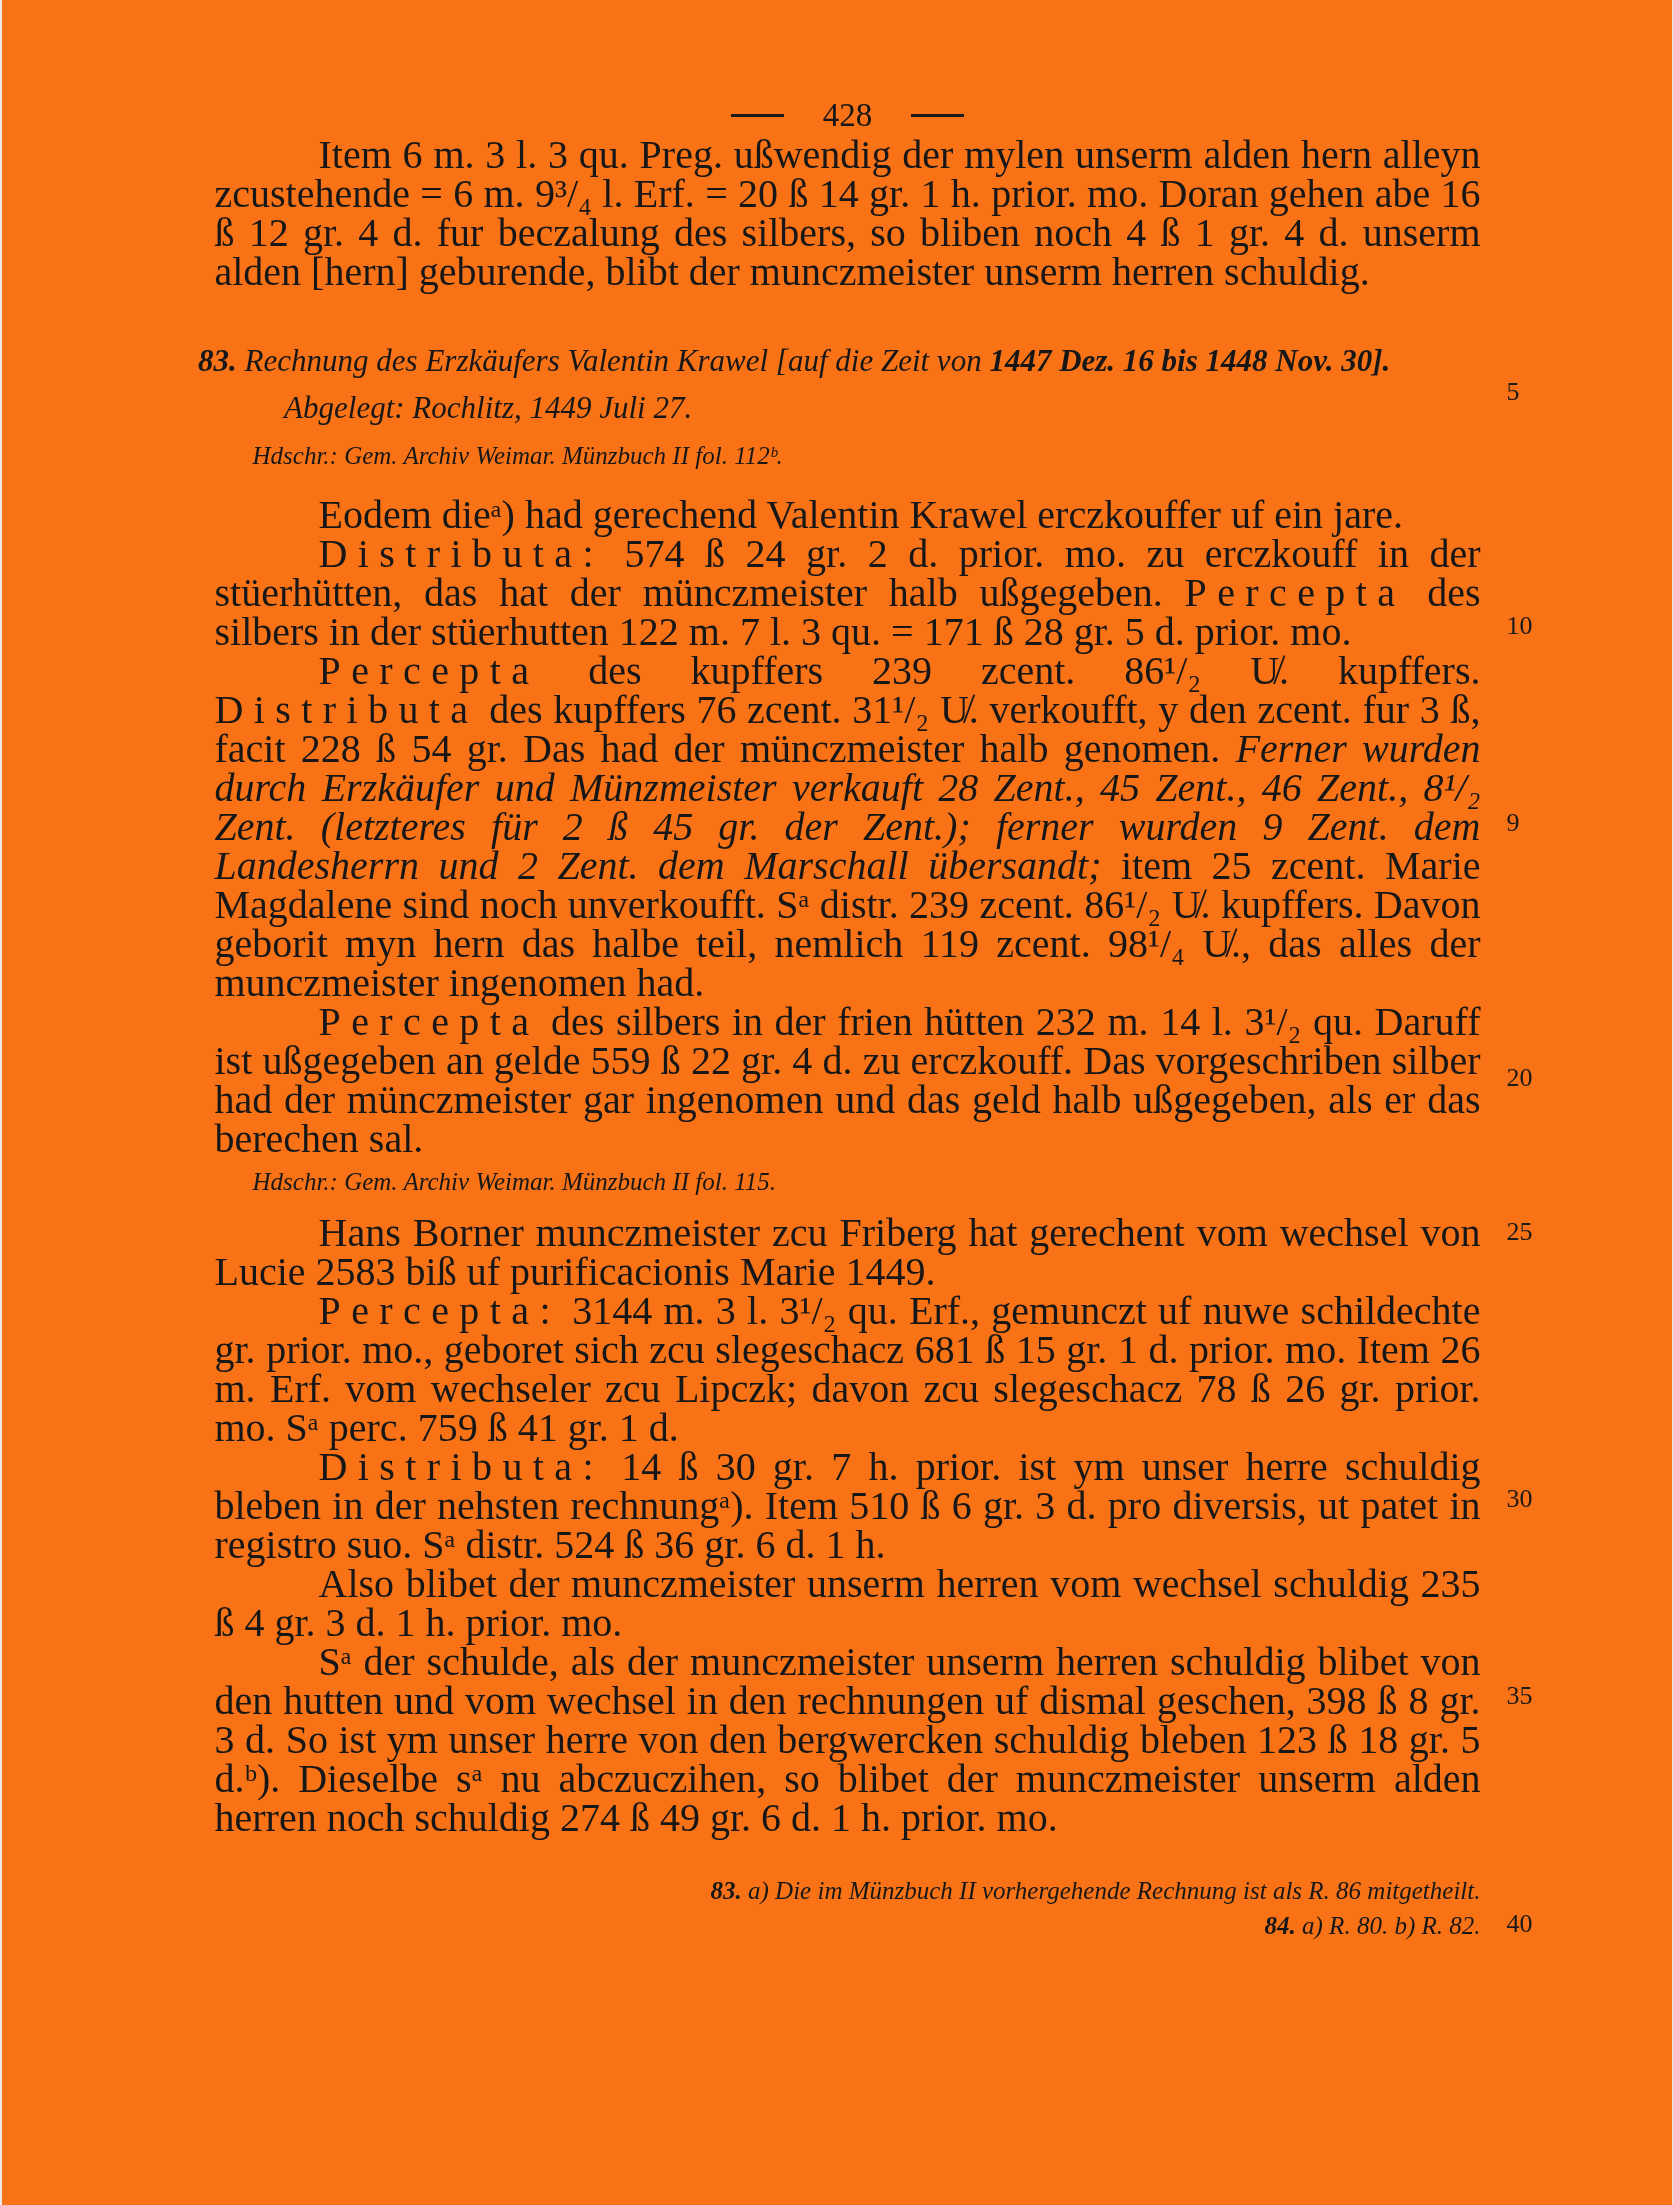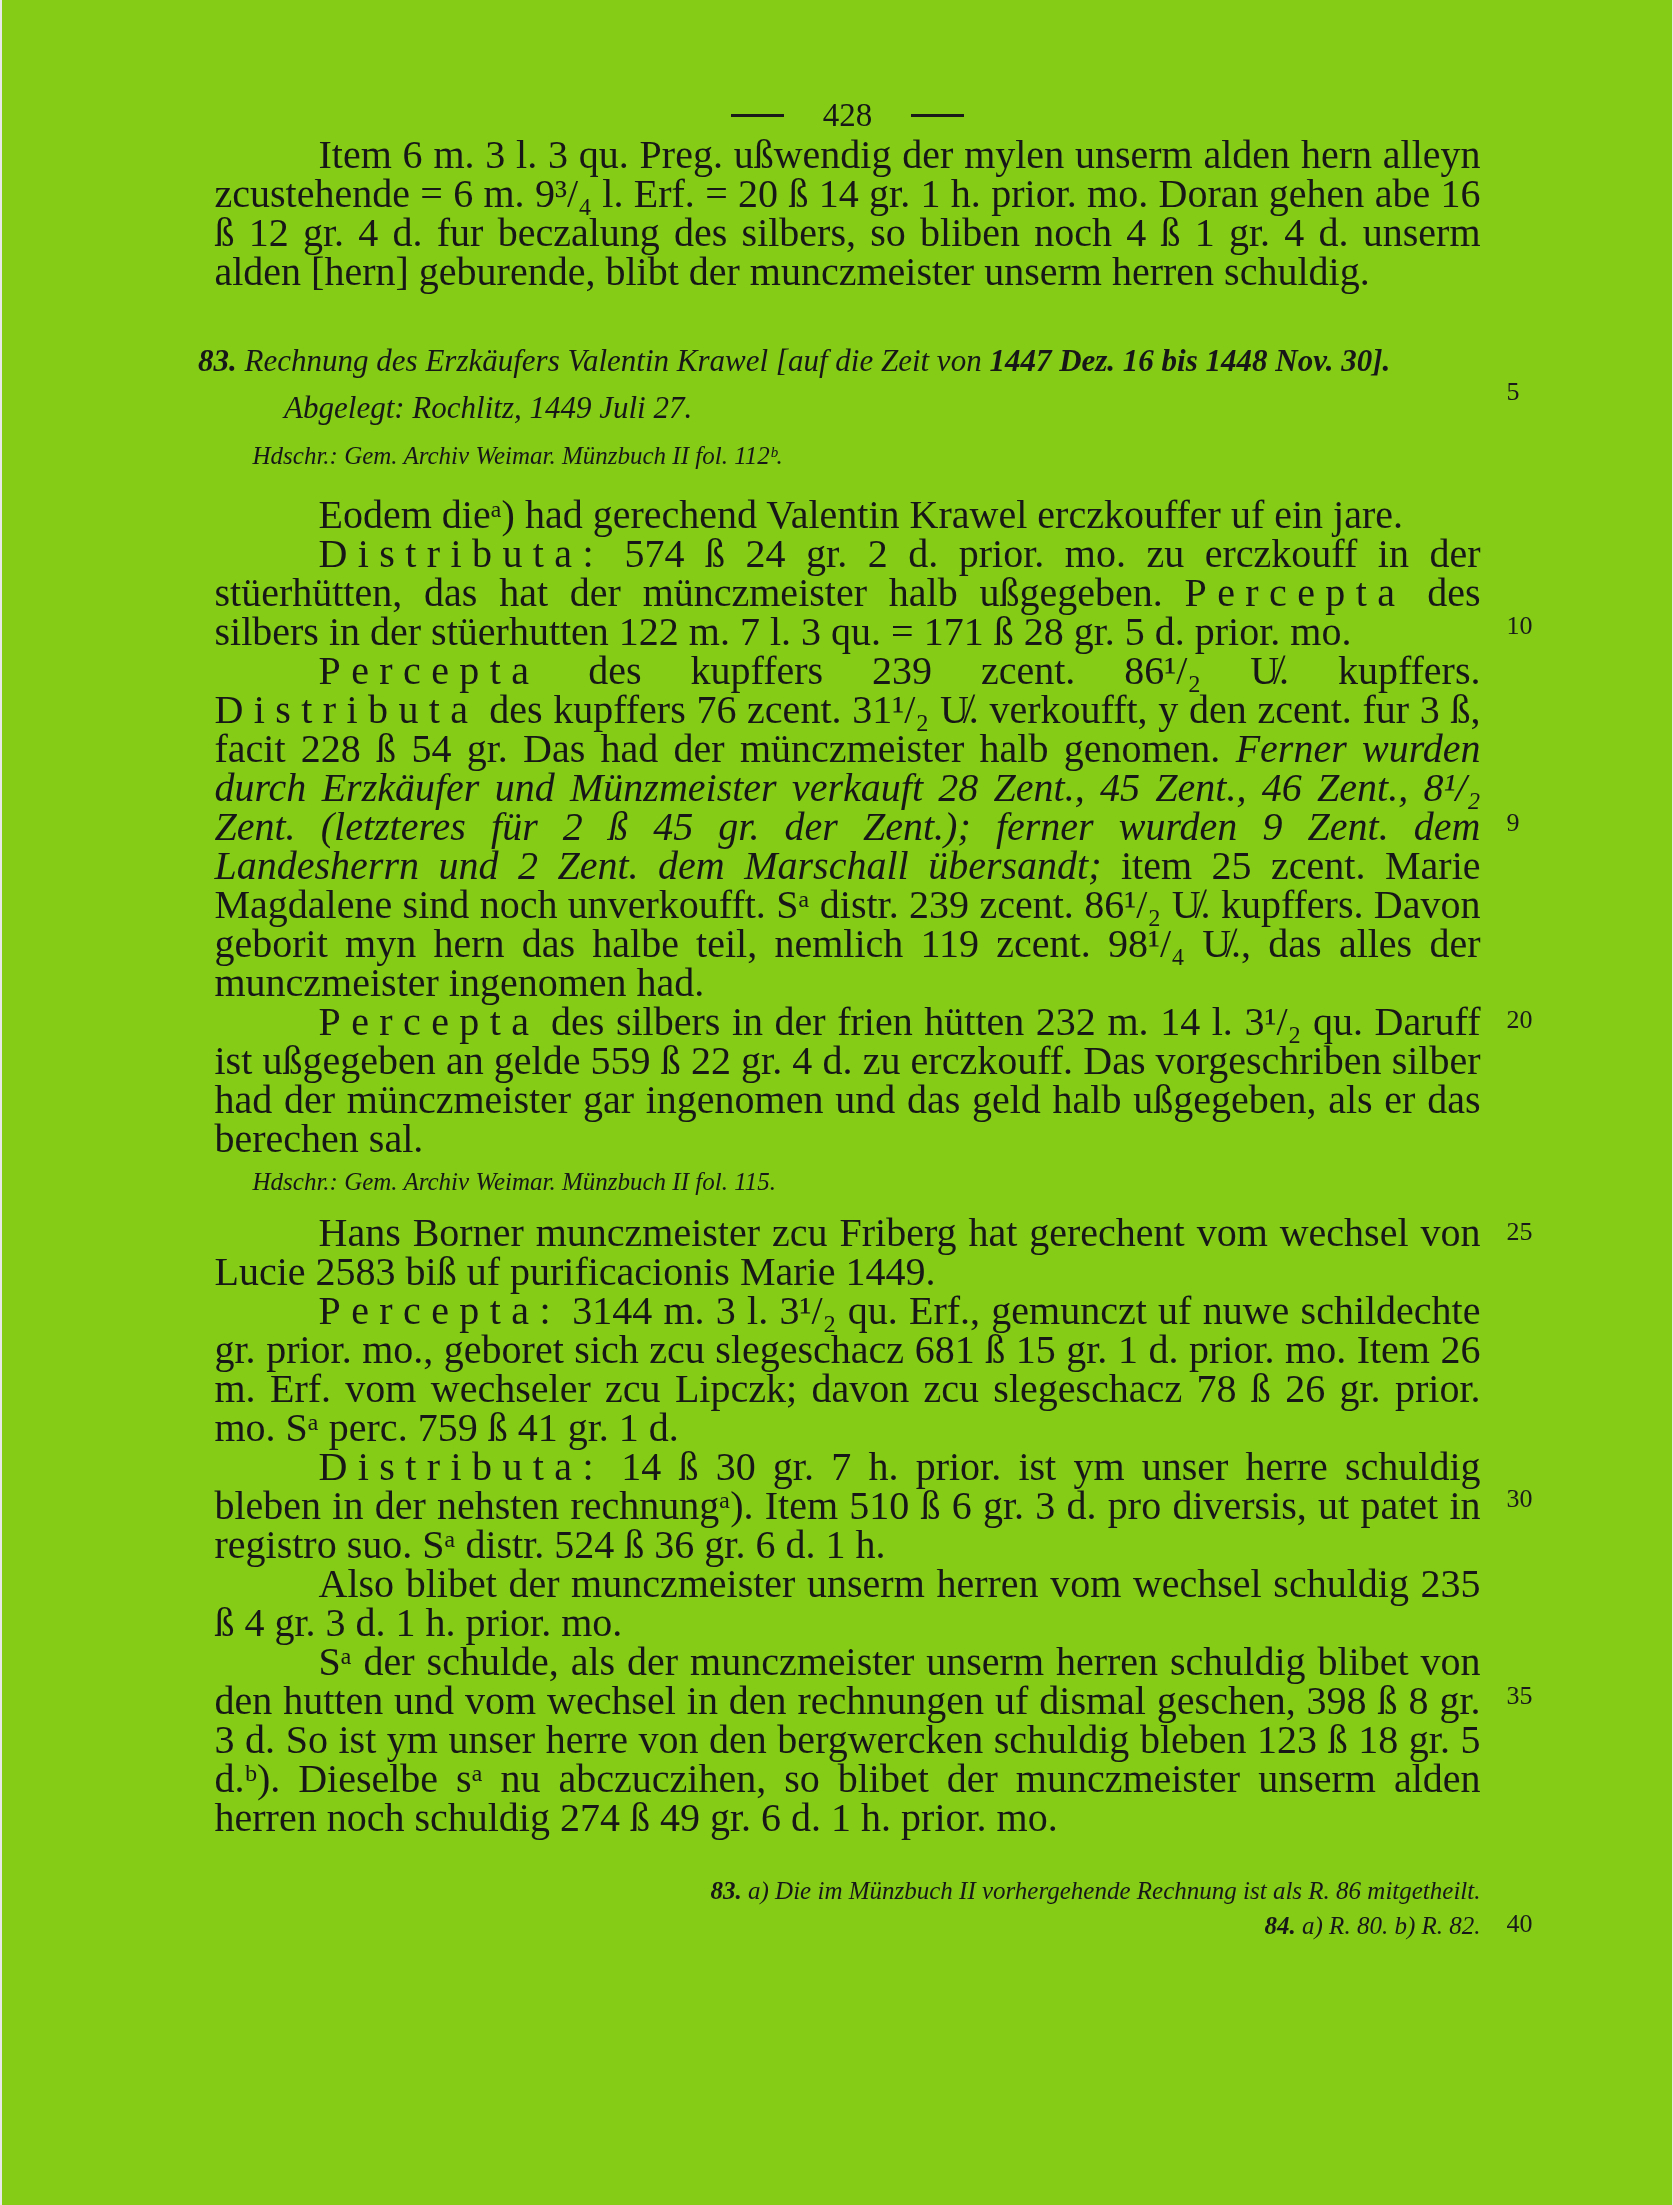--- a/index.html
+++ b/index.html
@@ -5,21 +5,21 @@
   html, body { margin: 0; padding: 0; }
   body {
     background: #e8e8e8;
     font-family: "Liberation Serif", "DejaVu Serif", serif;
   }
   .page {
     position: relative;
     width: 1670px;
     height: 2205px;
     margin: 0 auto;
-    background: #84cc16;
+    background: #f97316;
     color: #171717;
     overflow: hidden;
   }
   .content {
     position: absolute;
     left: 213px;
     top: 0;
     width: 1266px;
   }
   
@@ -141,20 +141,20 @@
         <span>a) Die im Münzbuch II vorhergehende Rechnung ist als R. 86 mitgetheilt.</span></p>
       <p><span class="fn-num">84.</span>
         <span>a) R. 80.  b) R. 82.</span></p>
     </div>
 
   </div>
 
   <div class="margin-num" style="top:374px">5</div>
   <div class="margin-num" style="top:608px">10</div>
   <div class="margin-num" style="top:805px">9</div>
-  <div class="margin-num" style="top:1002px">20</div>
+  <div class="margin-num" style="top:1060px">20</div>
   <div class="margin-num" style="top:1214px">25</div>
   <div class="margin-num" style="top:1481px">30</div>
   <div class="margin-num" style="top:1678px">35</div>
   <div class="margin-num" style="top:1906px">40</div>
 
 </div>
 
 
 </body></html>

